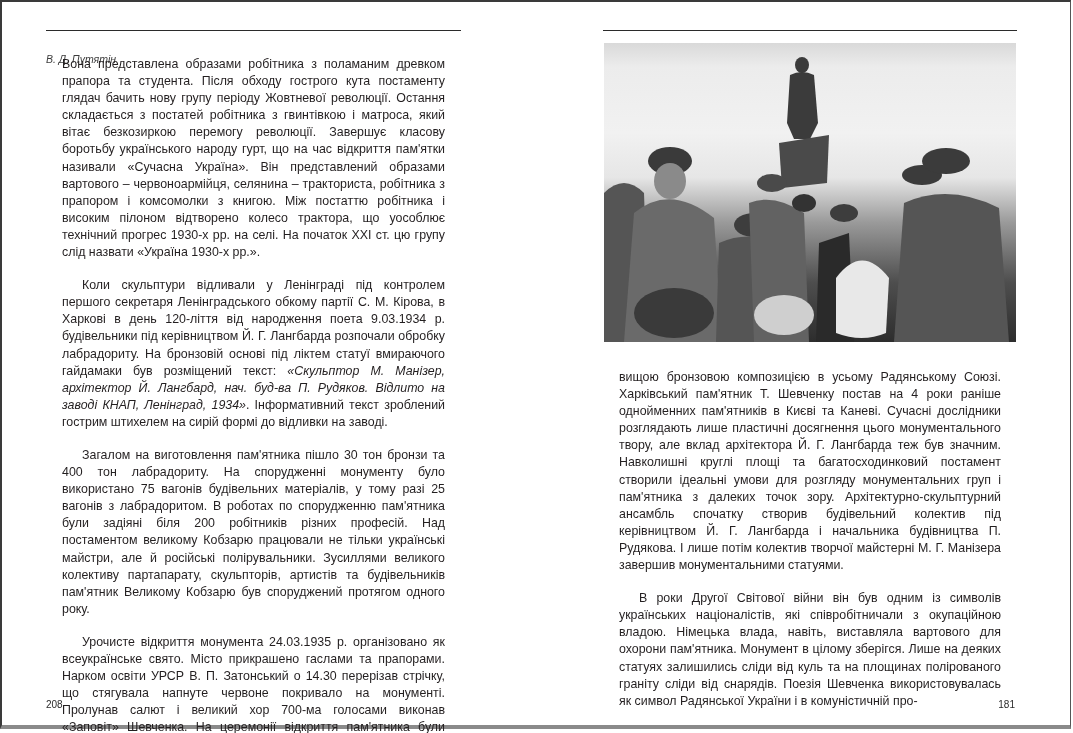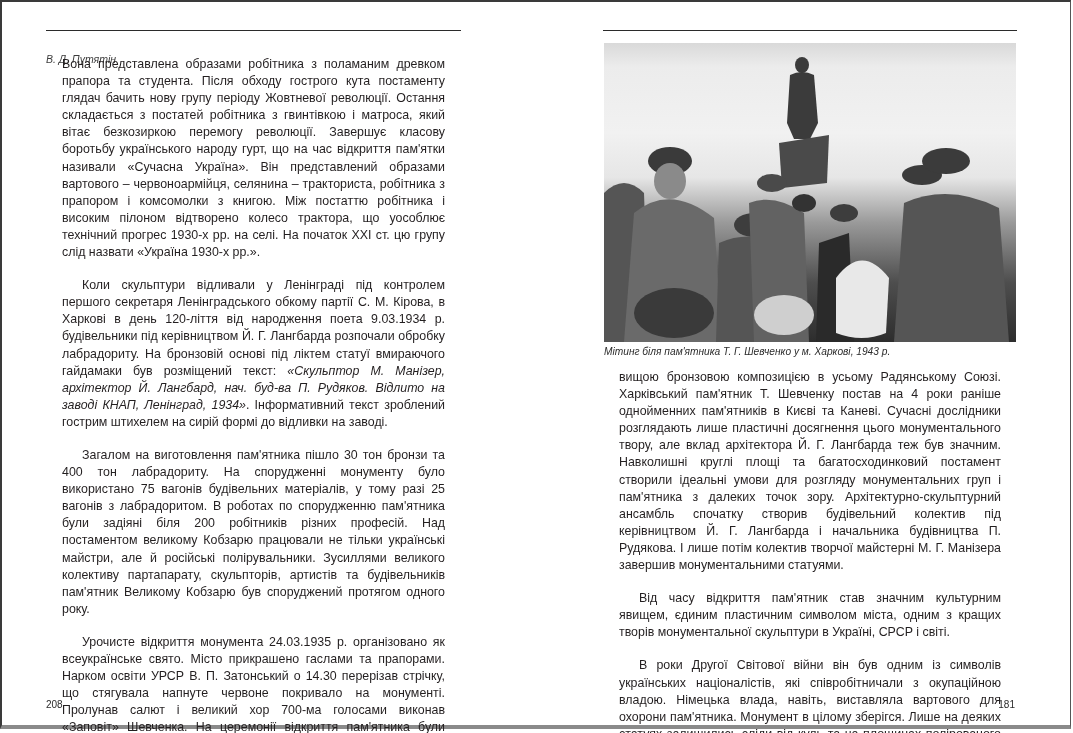--- a/index.html
+++ b/index.html
@@ -67,20 +67,18 @@
         <path d="M215 200 L245 190 L250 299 L212 299 Z" fill="#2a2a2a"></path>
         <path d="M232 235 Q258 200 285 235 L282 290 Q258 300 232 290 Z" fill="#e8e8e8"></path>
         <ellipse cx="318" cy="132" rx="20" ry="10" fill="#3b3b3b"></ellipse>
         <ellipse cx="342" cy="118" rx="24" ry="13" fill="#3b3b3b"></ellipse>
         <path d="M300 160 Q345 140 395 165 L405 299 L290 299 Z" fill="#555"></path>
         <ellipse cx="180" cy="272" rx="30" ry="20" fill="#cfcfcf"></ellipse>
         <ellipse cx="70" cy="270" rx="40" ry="25" fill="#3a3a3a"></ellipse>
       </g>
     </svg>
   </div>
-  <div class="caption">Мітинг біля пам'ятника Т. Г. Шевченко у м. Харкові, 1943 р.</div>
   <div class="body-text">
       <p><span>вищою бронзовою композицією в усьому Радянському Союзі. Харківський пам'ятник Т. Шевченку постав на 4 роки раніше однойменних пам'ятників в Києві та Каневі. Сучасні дослідники розглядають лише пластичні досягнення цього монументального твору, але вклад архітектора Й. Г. Лангбарда теж був значним. Навколишні круглі площі та багатосходинковий постамент створили ідеальні умови для розгляду монументальних груп і пам'ятника з далеких точок зору. Архітектурно-скульптурний ансамбль спочатку створив будівельний колектив під керівництвом Й. Г. Лангбарда і начальника будівництва П. Рудякова. І лише потім колектив творчої майстерні М. Г. Манізера завершив монументальними статуями.</span></p>
-      <p class="indent"><span>Від часу відкриття пам'ятник став значним культурним явищем, єдиним пластичним символом міста, одним з кращих творів монументальної скульптури в Україні, СРСР і світі.</span></p>
       <p class="indent"><span>В роки Другої Світової війни він був одним із символів українських націоналістів, які співробітничали з окупаційною владою. Німецька влада, навіть, виставляла вартового для охорони пам'ятника. Монумент в цілому зберігся. Лише на деяких статуях залишились сліди від куль та на площинах полірованого граніту сліди від снарядів. Поезія Шевченка використовувалась як символ Радянської України і в комуністичній про-</span></p>
     </div>
   <div class="folio">181</div>
 </div>
 
 </body></html>

